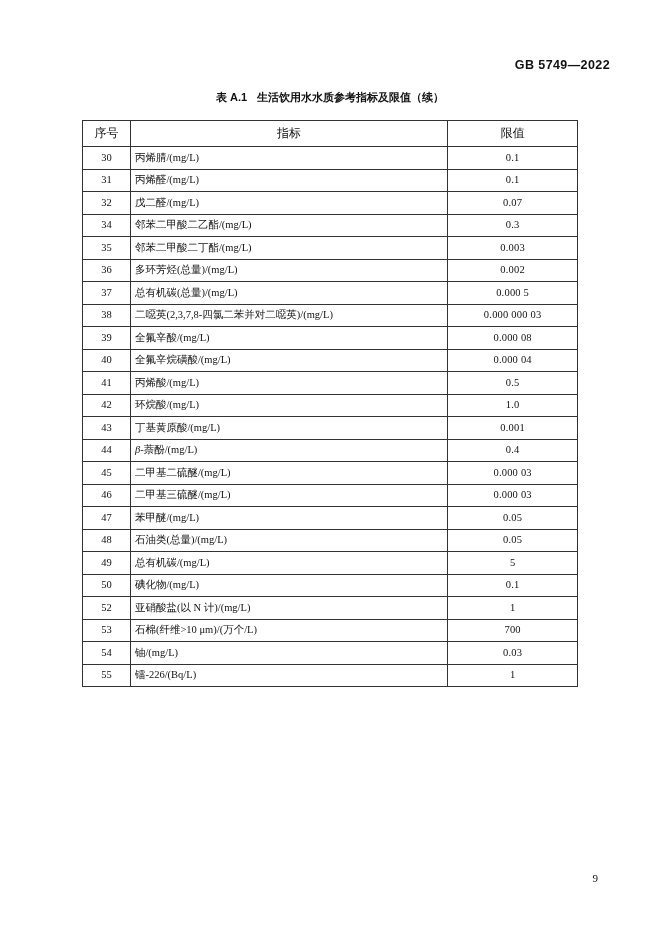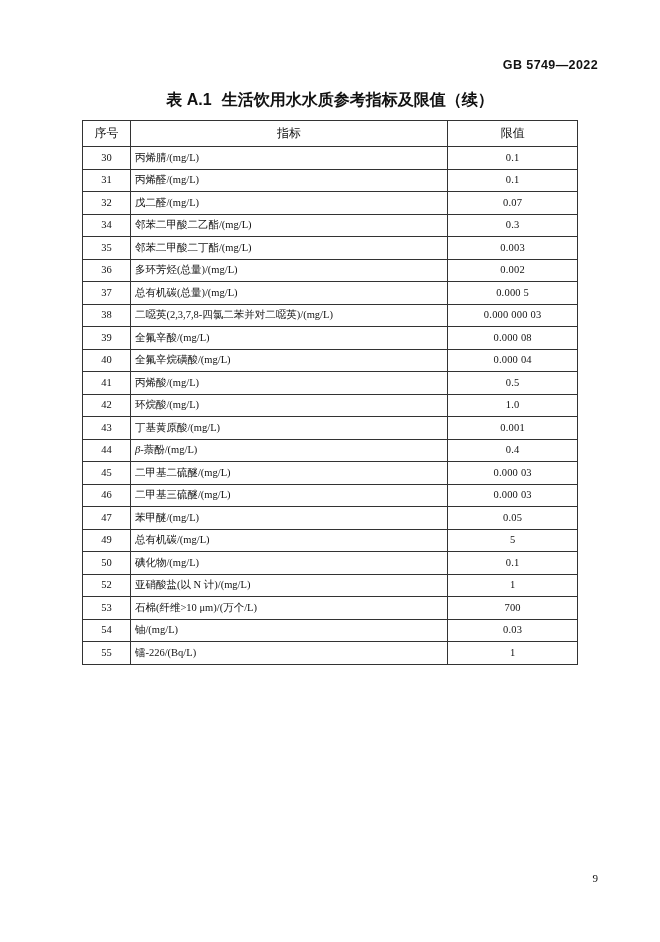--- a/index.html
+++ b/index.html
@@ -17,35 +17,35 @@
   }
   .page {
     position: relative;
     width: 660px;
     height: 942px;
     box-sizing: border-box;
   }
   .header-std {
     position: absolute;
     top: 58px;
-    right: 62px;
+    right: 50px;
     font-family: "Liberation Sans", "DejaVu Sans", sans-serif;
     font-size: 12.5px;
     font-weight: bold;
     letter-spacing: 0.4px;
     color: #111;
   }
   .table-caption {
     position: absolute;
     top: 90px;
     left: 0;
     width: 660px;
     text-align: center;
     font-family: "Liberation Sans", "DejaVu Sans", sans-serif;
-    font-size: 16px;
+    font-size: 11px;
     font-weight: bold;
     color: #111;
   }
   .table-caption .cap-num {
     margin-right: 10px;
   }
   table.data {
     position: absolute;
     top: 120px;
     left: 82px;
@@ -199,20 +199,25 @@
           <td class="no">46</td>
           <td class="item">二甲基三硫醚/(mg/L)</td>
           <td class="limit">0.000 03</td>
         </tr>
         <tr>
           <td class="no">47</td>
           <td class="item">苯甲醚/(mg/L)</td>
           <td class="limit">0.05</td>
         </tr>
         <tr>
+          <td class="no">48</td>
+          <td class="item">石油类(总量)/(mg/L)</td>
+          <td class="limit">0.05</td>
+        </tr>
+        <tr>
           <td class="no">49</td>
           <td class="item">总有机碳/(mg/L)</td>
           <td class="limit">5</td>
         </tr>
         <tr>
           <td class="no">50</td>
           <td class="item">碘化物/(mg/L)</td>
           <td class="limit">0.1</td>
         </tr>
         <tr>

